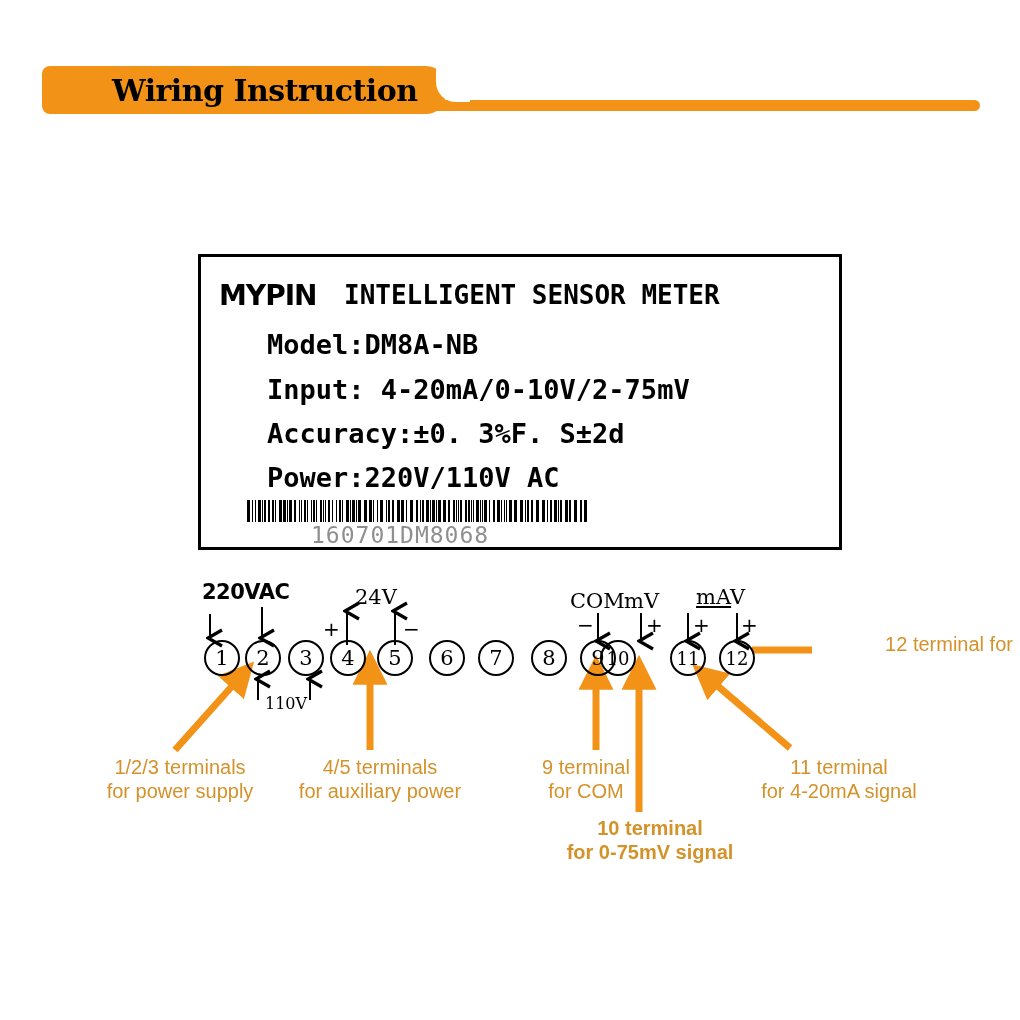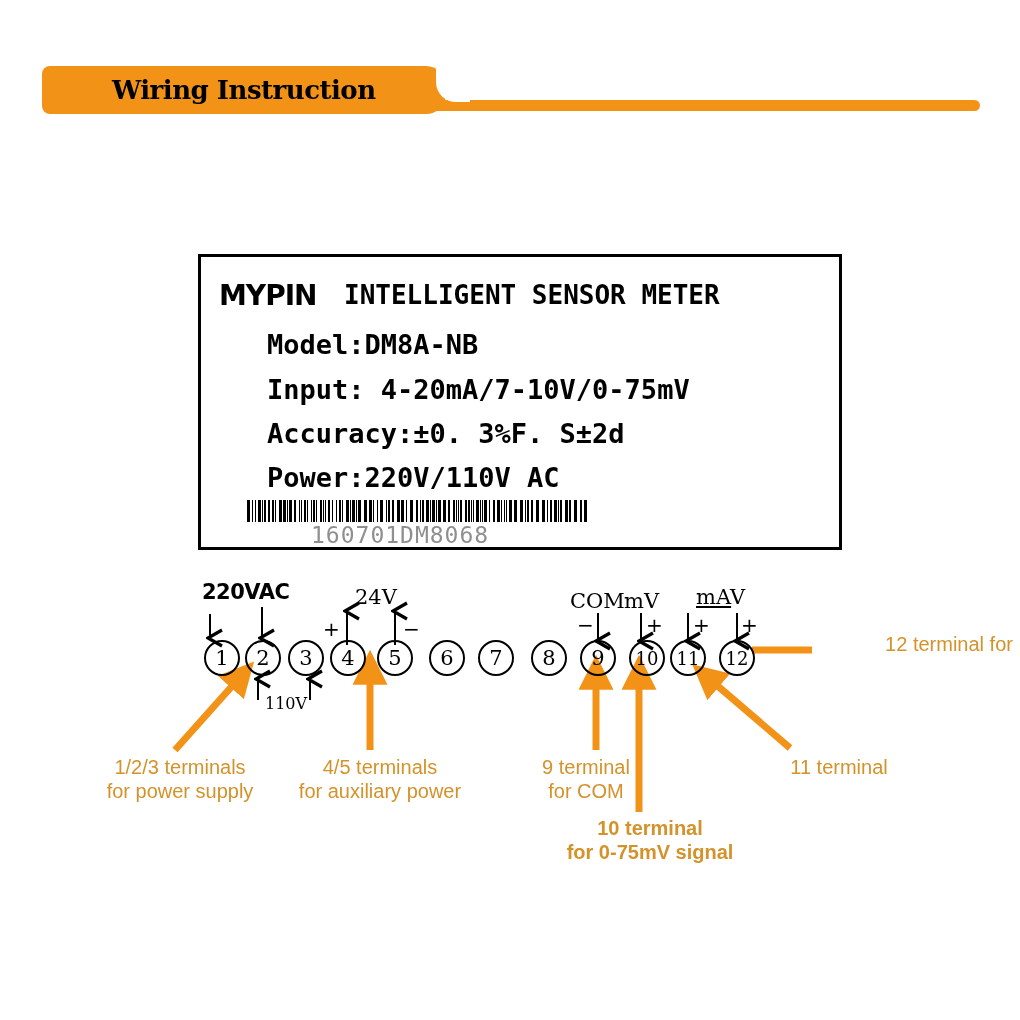--- a/index.html
+++ b/index.html
@@ -51,21 +51,21 @@
     background: #ffffff;
     border-bottom-left-radius: 20px;
   }
   #banner-title {
     position: absolute;
     left: 70px;
     top: 50%;
     transform: translateY(-50%);
     font-family: "DejaVu Serif", serif;
     font-weight: bold;
-    font-size: 26px;
+    font-size: 30px;
     letter-spacing: -0.5px;
     color: #000000;
     white-space: nowrap;
     z-index: 3;
   }
 
   
   #label-panel {
     position: absolute;
     left: 198px;
@@ -216,21 +216,21 @@
   <div id="banner-thick"></div>
   <div id="banner-thin"></div>
   <div id="banner-notch"></div>
   <div id="banner-title">Wiring Instruction</div>
 </div>
 
 <div id="label-panel">
   <div class="lbl-line" id="lbl-brand">MYPIN</div>
   <div class="lbl-line" id="lbl-product">INTELLIGENT SENSOR METER</div>
   <div class="lbl-line" id="lbl-model">Model:DM8A-NB</div>
-  <div class="lbl-line" id="lbl-input">Input: 4-20mA/7-10V/0-75mV</div>
+  <div class="lbl-line" id="lbl-input">Input: 4-20mA/0-10V/2-75mV</div>
   <div class="lbl-line" id="lbl-accuracy">Accuracy:±0. 3%F. S±2d</div>
   <div class="lbl-line" id="lbl-power">Power:220V/110V AC</div>
   <svg id="barcode-bars" viewBox="0 0 344 22" preserveAspectRatio="none">
       <rect x="0" y="0" width="3" height="22" fill="#000"></rect>
       <rect x="5" y="0" width="1" height="22" fill="#000"></rect>
       <rect x="8" y="0" width="1" height="22" fill="#000"></rect>
       <rect x="11" y="0" width="3" height="22" fill="#000"></rect>
       <rect x="15" y="0" width="1" height="22" fill="#000"></rect>
       <rect x="17" y="0" width="2" height="22" fill="#000"></rect>
       <rect x="21" y="0" width="2" height="22" fill="#000"></rect>
@@ -394,21 +394,21 @@
     </div>
   <div class="terminal" style="left:478px; top:640px;">
       <span>7</span>
     </div>
   <div class="terminal" style="left:531px; top:640px;">
       <span>8</span>
     </div>
   <div class="terminal" style="left:580px; top:640px;">
       <span>9</span>
     </div>
-  <div class="terminal wide" style="left:629px; top:640px;text-align:center;">
+  <div class="terminal wide" style="left:600px; top:640px;text-align:center;">
       <span>10</span>
     </div>
   <div class="terminal wide" style="left:670px; top:640px;">
       <span>11</span>
     </div>
   <div class="terminal wide" style="left:719px; top:640px;">
       <span>12</span>
     </div>
 
   <div class="hdr-text bold-sans" style="left:202px; top:580px;">220VAC</div>
@@ -445,19 +445,20 @@
     <div>for COM</div>
   </div>
 
   <div class="callout center" style="left:545px; top:816px; width:210px;font-weight:bold;">
     <div>10 terminal</div>
     <div>for 0-75mV signal</div>
   </div>
 
   <div class="callout center" style="left:730px; top:755px; width:218px;">
     <div>11 terminal</div>
+    <div>for 4-20mA signal</div>
   </div>
 
   <div class="callout center" style="left:857px; top:632px; width:184px;">
     <div>12 terminal for</div>
   </div>
 
 </div>
 
 </body></html>

